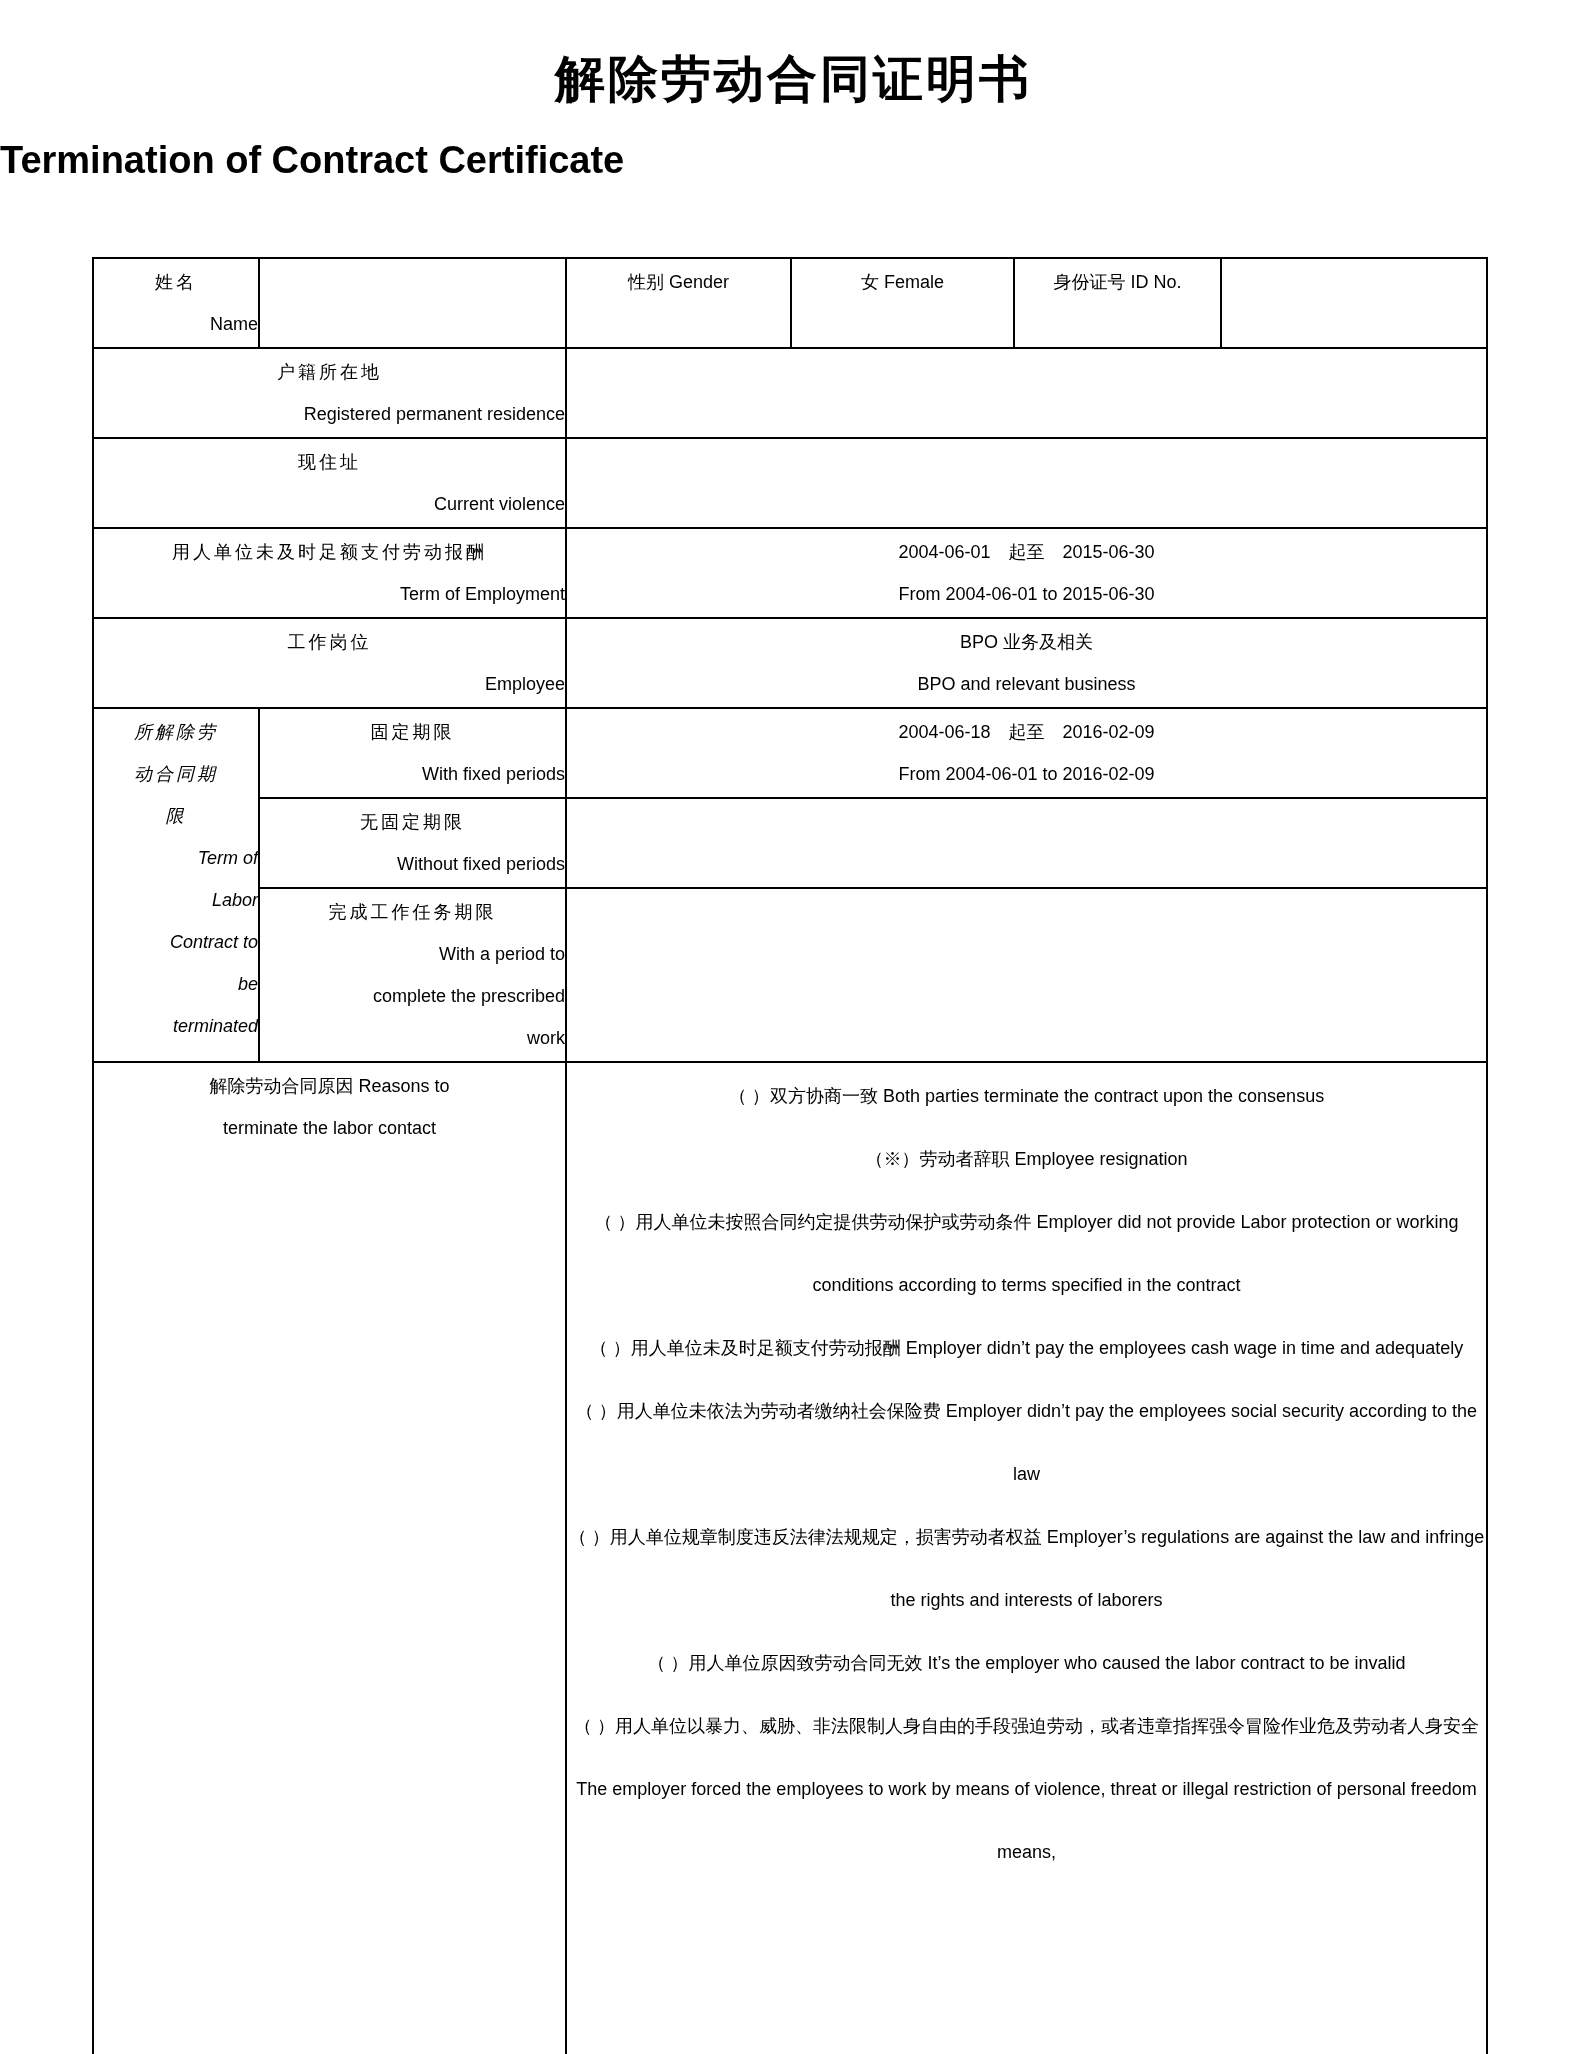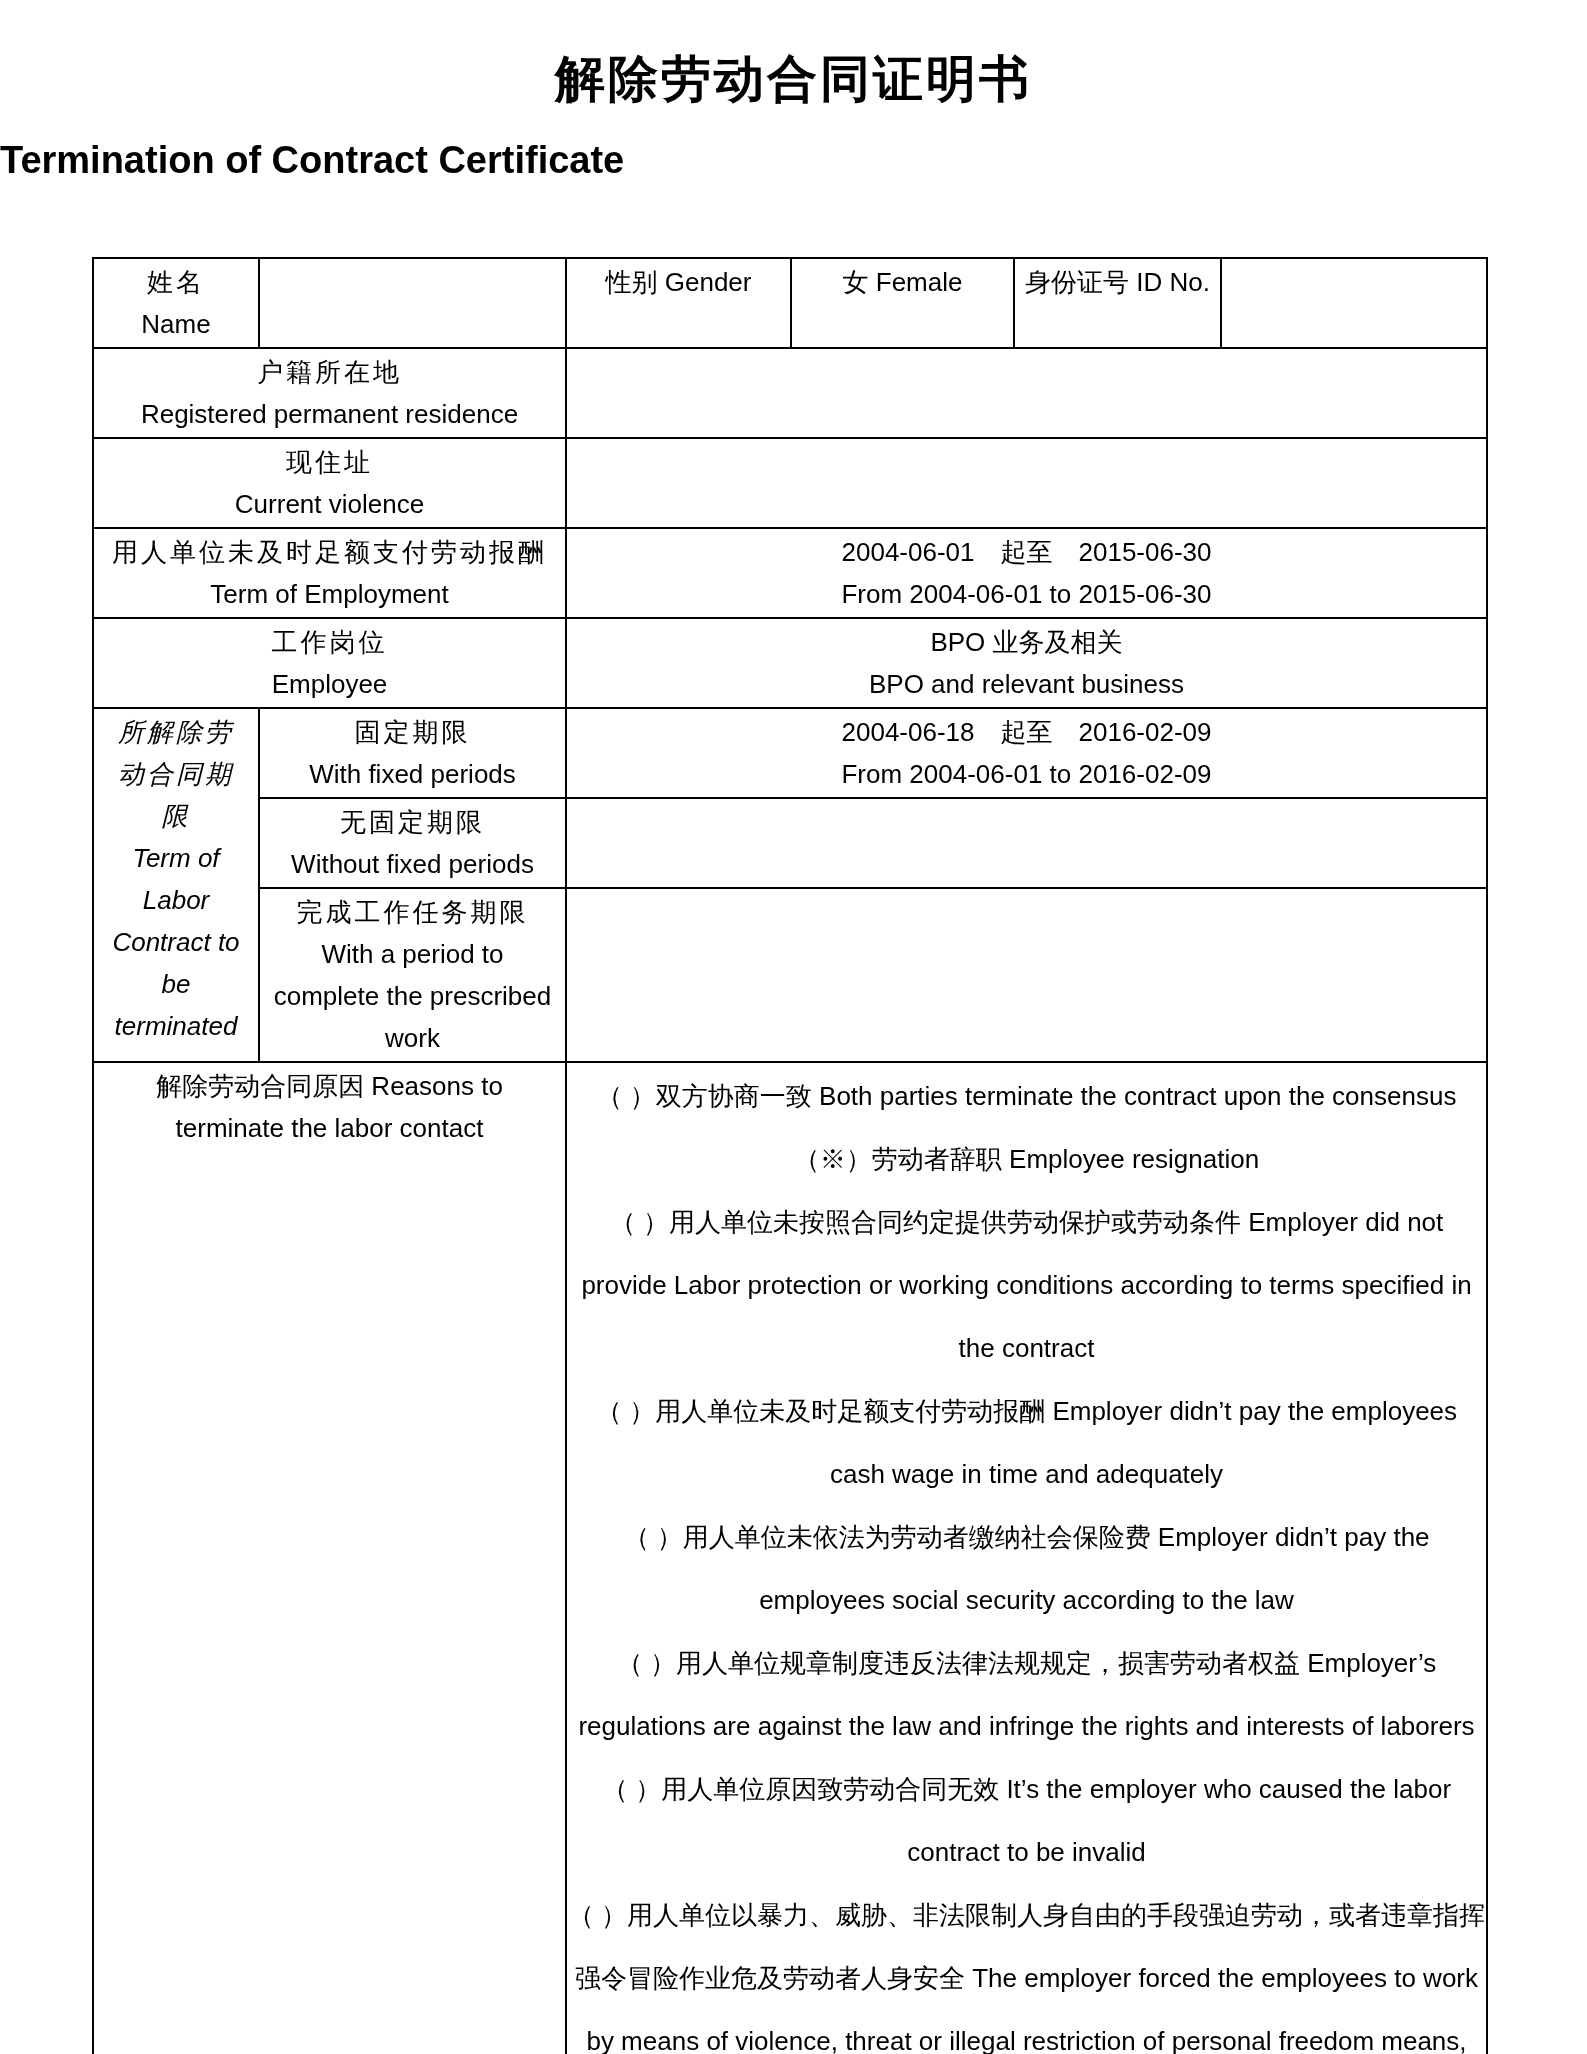--- a/index.html
+++ b/index.html
@@ -35,31 +35,32 @@
   table.form {
     margin: 69px 0 0 92px;
     width: 1394px;
     border-collapse: collapse;
     table-layout: fixed;
   }
   table.form td {
     border: 2px solid #000000;
     vertical-align: top;
     text-align: center;
-    font-size: 26px;
+    font-size: 18px;
     line-height: 42px;
     padding: 2px 0;
     overflow: hidden;
     word-wrap: break-word;
   }
   .zh {
     letter-spacing: 3px;
   }
   .en {
     letter-spacing: 0;
+    text-align: right;
   }
   td.side-label div {
     line-height: 42px;
     font-style: italic;
   }
   td.reasons-label-cell {
     line-height: 60px;
     padding-top: 12px;
   }
   td.reasons-cell {

